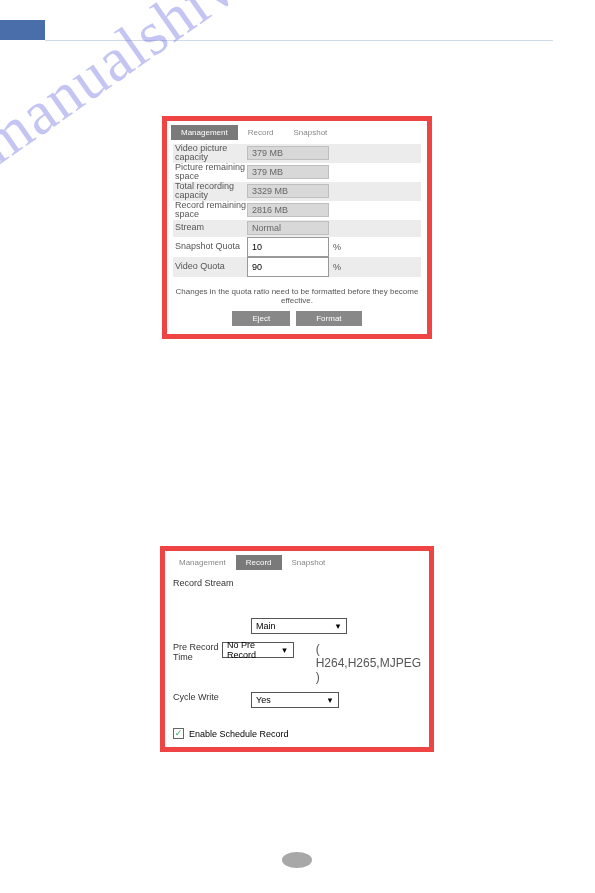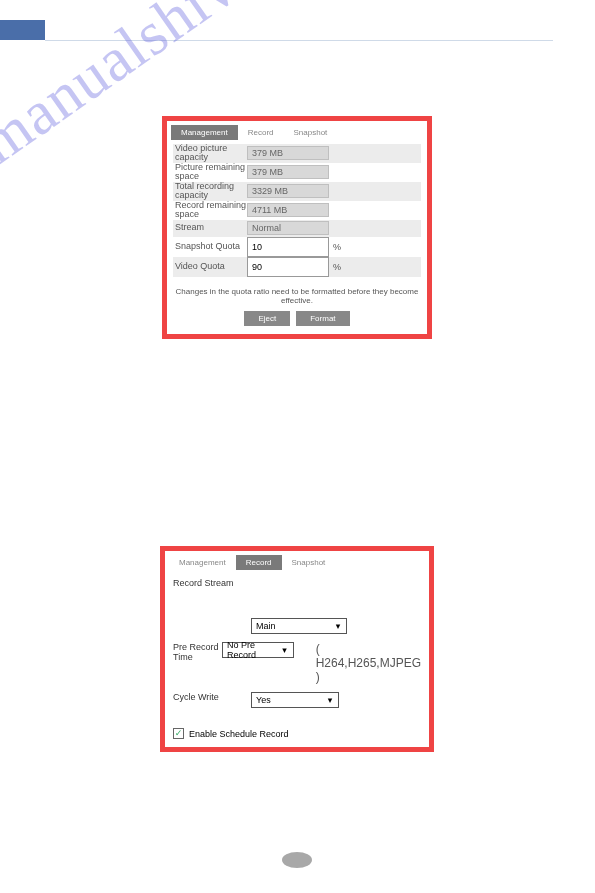--- a/index.html
+++ b/index.html
@@ -67,21 +67,21 @@
     border: 1px solid #999;
     padding: 0 4px;
     display: flex; align-items: center;
     background: #fff;
   }
   .pct { margin-left: 4px; color: #555; }
   .note { text-align: center; color: #555; font-size: 8px; padding: 6px 6px 0; }
   .btnrow { display: flex; justify-content: center; gap: 6px; padding: 6px 0 8px; }
   .btn {
     background: #888; color: #fff;
-    border: none; padding: 3px 14px;
+    border: none; padding: 3px 20px;
     font-size: 8px; cursor: pointer;
   }
   .section-hdr {
     background: #ececec;
     font-weight: bold;
     padding: 5px 8px;
     font-size: 9px;
   }
   .form-block { padding: 8px 8px 4px; }
   .frow { display: flex; align-items: flex-start; margin-bottom: 8px; }
@@ -153,21 +153,21 @@
     <div class="row striped">
       <div class="lbl">Picture remaining space</div>
       <div class="val-ro">379 MB</div>
     </div>
     <div class="row striped">
       <div class="lbl">Total recording capacity</div>
       <div class="val-ro">3329 MB</div>
     </div>
     <div class="row striped">
       <div class="lbl">Record remaining space</div>
-      <div class="val-ro">4711 MB</div>
+      <div class="val-ro">2816 MB</div>
     </div>
     <div class="row striped">
       <div class="lbl">Stream</div>
       <div class="val-ro">Normal</div>
     </div>
     <div class="row striped">
       <div class="lbl">Snapshot Quota</div>
       <div class="val-in">10</div>
       <span class="pct">%</span>
     </div>

